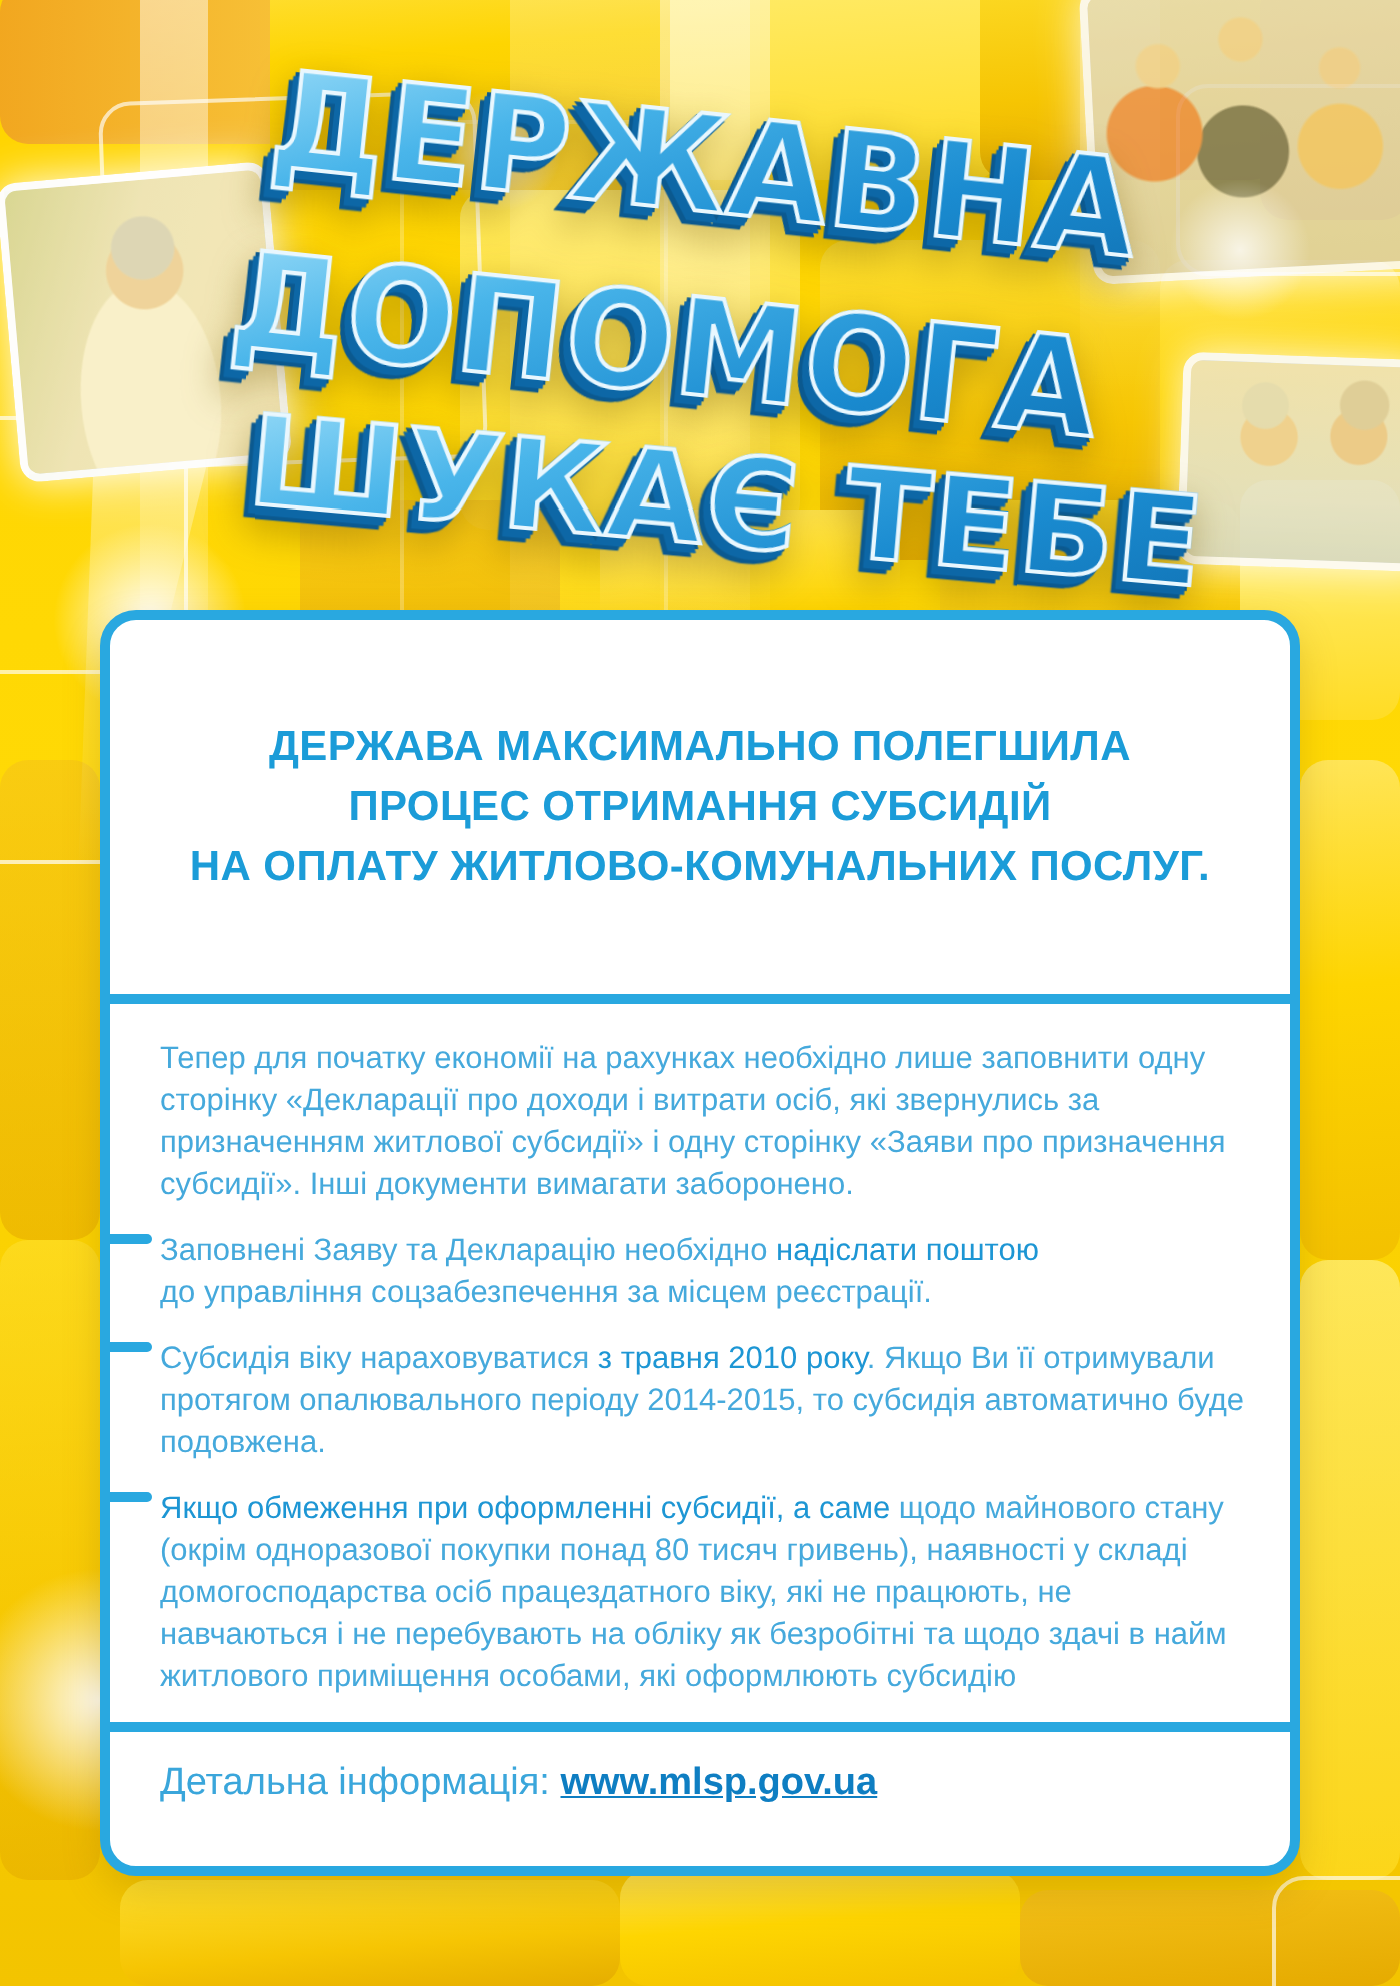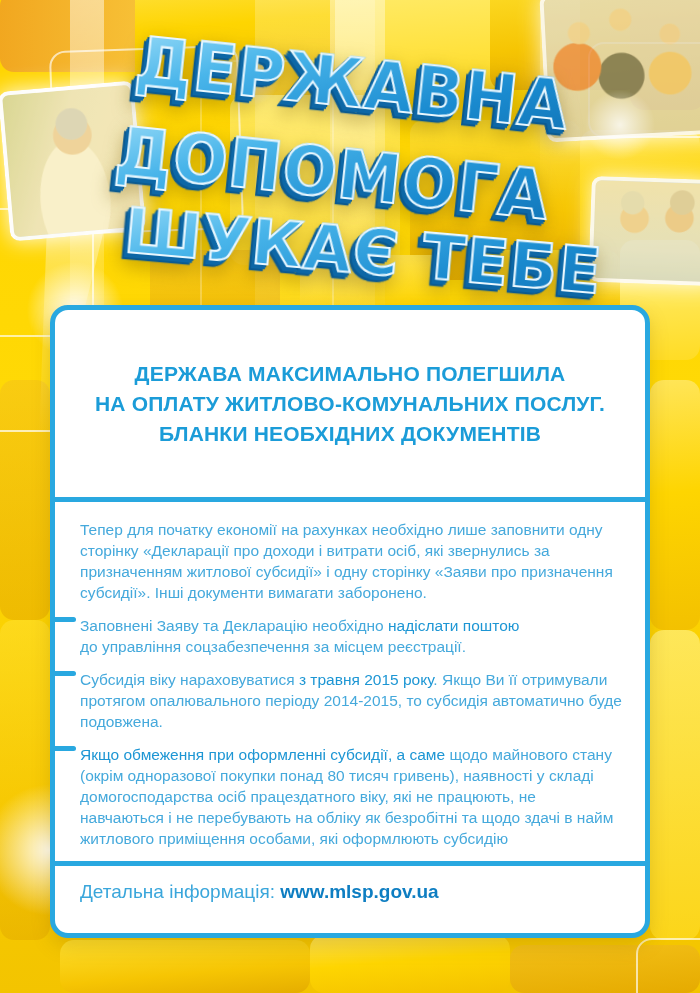--- a/index.html
+++ b/index.html
@@ -79,21 +79,21 @@
     color:var(--heading-blue);letter-spacing:.2px;padding:0 24px;}
   .card-body{flex:1;box-sizing:border-box;border-bottom:5px solid var(--border-blue);
     padding:17px 22px 0 25px;}
   .par{position:relative;margin:0 0 12px;font-size:15.5px;line-height:21px;
     color:var(--body-blue);white-space:pre-line;}
   .par .b{font-weight:normal;color:var(--body-bold-blue);}
   .par.tick::before{content:"";position:absolute;left:-30px;top:2px;width:26px;height:5px;
     background:var(--border-blue);border-radius:0 3px 3px 0;}
   .card-foot{height:76px;box-sizing:border-box;padding:12px 25px 0;}
   .fline{font-size:19px;line-height:28px;color:var(--foot-blue);}
-  .fline .b{font-weight:bold;color:var(--foot-bold-blue);}
+  .fline .b{font-weight:bold;color:var(--foot-bold-blue);text-decoration:underline;}
 </style>
 </head>
 <body>
 
 <div class="poster">
 
   <div class="blk b5" style="left:0;top:-8px;width:148px;height:80px;opacity:.85;"></div>
   <div class="blk b1" style="left:135px;top:-35px;width:210px;height:130px;"></div>
   <div class="blk b3" style="left:335px;top:-45px;width:165px;height:135px;"></div>
   <div class="blk b2" style="left:490px;top:-25px;width:150px;height:115px;"></div>
@@ -137,28 +137,28 @@
 
   <div>
     <span class="tline" id="t1">ДЕРЖАВНА</span>
     <span class="tline" id="t2">ДОПОМОГА</span>
     <span class="tline" id="t3">ШУКАЄ ТЕБЕ</span>
   </div>
 
   <div class="card">
     <div class="card-head">
         <div>ДЕРЖАВА МАКСИМАЛЬНО ПОЛЕГШИЛА</div>
+        <div>ПРОЦЕС ОТРИМАННЯ СУБСИДІЙ</div>
         <div>НА ОПЛАТУ ЖИТЛОВО-КОМУНАЛЬНИХ ПОСЛУГ.</div>
-        <div>БЛАНКИ НЕОБХІДНИХ ДОКУМЕНТІВ</div>
       </div>
     <div class="card-body">
       <div class="par"><span>Тепер для початку економії на рахунках необхідно лише заповнити одну сторінку «Декларації про доходи і витрати осіб, які звернулись за призначенням житлової субсидії» і одну сторінку «Заяви про призначення субсидії». Інші документи вимагати заборонено.</span></div>
       <div class="par tick"><span>Заповнені Заяву та Декларацію необхідно </span><span class="b">надіслати поштою</span><span>
 до управління соцзабезпечення за місцем реєстрації.</span></div>
-      <div class="par tick"><span>Субсидія віку нараховуватися </span><span class="b">з травня 2015 року</span><span>. Якщо Ви її отримували протягом опалювального періоду 2014-2015, то субсидія автоматично буде подовжена.</span></div>
+      <div class="par tick"><span>Субсидія віку нараховуватися </span><span class="b">з травня 2010 року</span><span>. Якщо Ви її отримували протягом опалювального періоду 2014-2015, то субсидія автоматично буде подовжена.</span></div>
       <div class="par tick"><span class="b">Якщо обмеження при оформленні субсидії, а саме</span><span> щодо майнового стану (окрім одноразової покупки понад 80 тисяч гривень), наявності у складі домогосподарства осіб працездатного віку, які не працюють, не навчаються і не перебувають на обліку як безробітні та щодо здачі в найм житлового приміщення особами, які оформлюють субсидію</span></div>
     </div>
     <div class="card-foot">
       <div class="fline"><span>Детальна інформація: </span><span class="b">www.mlsp.gov.ua</span></div>
     </div>
   </div>
 
 </div>
 
 </body></html>

